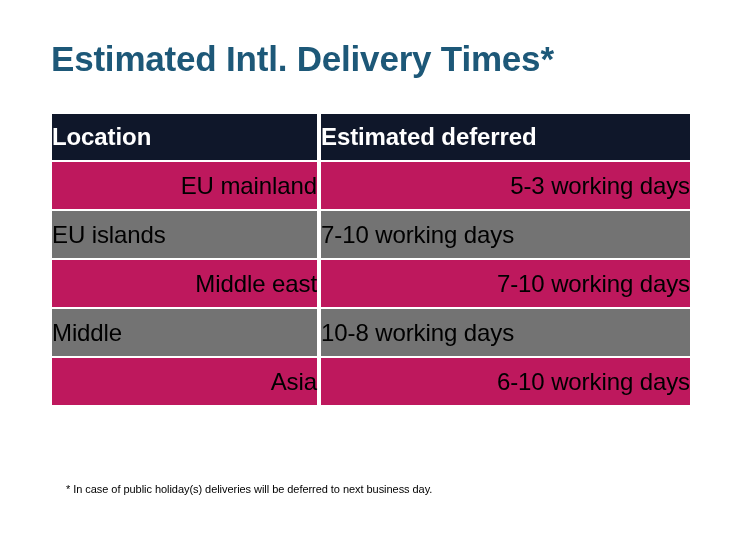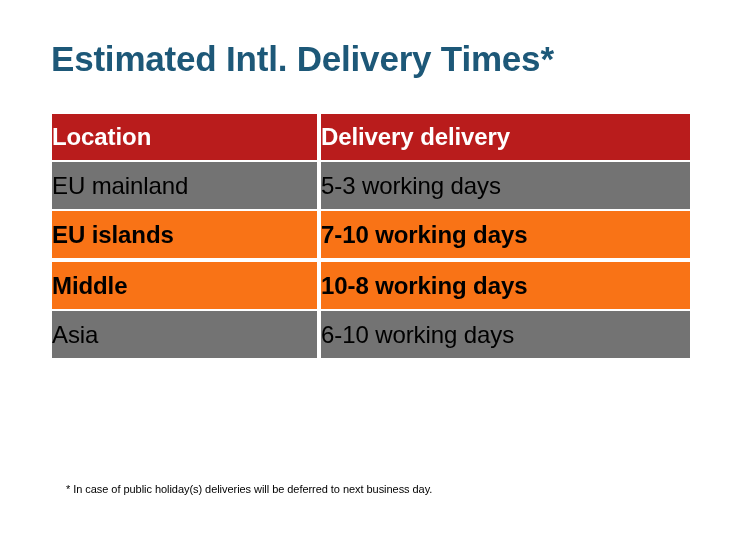--- a/index.html
+++ b/index.html
@@ -54,21 +54,21 @@
   .delivery-table td {
     padding: 0;
     margin: 0;
     vertical-align: middle;
     text-align: left;
   }
 
   
   .head-cell {
     height: 46px;
-    background: #b91c1c;
+    background: #0f172a;
     color: #ffffff;
     font-size: 24px;
     font-weight: 700;
     letter-spacing: -0.1px;
     padding: 0 0 0 15px;
     white-space: nowrap;
     box-sizing: border-box;
   }
 
   
@@ -83,22 +83,22 @@
     height: 47px;
     font-size: 24px;
     font-weight: 400;
     color: #000000;
     padding: 0 0 0 15px;
     white-space: nowrap;
     box-sizing: border-box;
     letter-spacing: -0.1px;
   }
 
-  tr.row-odd  .body-cell { background: #737373; }
-  tr.row-even .body-cell { background: #f97316; font-weight: bold; }
+  tr.row-odd  .body-cell { background: #be185d; text-align: right; }
+  tr.row-even .body-cell { background: #737373; }
 
   tr.row-gap td {
     height: 2px;
     background: #ffffff;
     padding: 0;
     font-size: 0;
     line-height: 0;
   }
 
   
@@ -124,21 +124,21 @@
   <table class="delivery-table">
     <colgroup>
       <col class="col-location">
       <col style="width:4px">
       <col class="col-delivery">
     </colgroup>
     <thead>
       <tr>
         <th class="head-cell">Location</th>
         <th class="gutter"></th>
-        <th class="head-cell">Delivery delivery</th>
+        <th class="head-cell">Estimated deferred</th>
       </tr>
     </thead>
     <tbody id="table-body">
         <tr class="row-gap">
           <td colspan="3"></td>
         </tr>
         <tr class="row-odd">
           <td class="body-cell">EU mainland</td>
           <td class="gutter"></td>
           <td class="body-cell">5-3 working days</td>
@@ -146,20 +146,25 @@
         <tr class="row-gap">
           <td colspan="3"></td>
         </tr>
         <tr class="row-even">
           <td class="body-cell">EU islands</td>
           <td class="gutter"></td>
           <td class="body-cell">7-10 working days</td>
         </tr>
         <tr class="row-gap">
           <td colspan="3"></td>
+        </tr>
+        <tr class="row-odd">
+          <td class="body-cell">Middle east</td>
+          <td class="gutter"></td>
+          <td class="body-cell">7-10 working days</td>
         </tr>
         <tr class="row-gap">
           <td colspan="3"></td>
         </tr>
         <tr class="row-even">
           <td class="body-cell">Middle</td>
           <td class="gutter"></td>
           <td class="body-cell">10-8 working days</td>
         </tr>
         <tr class="row-gap">

